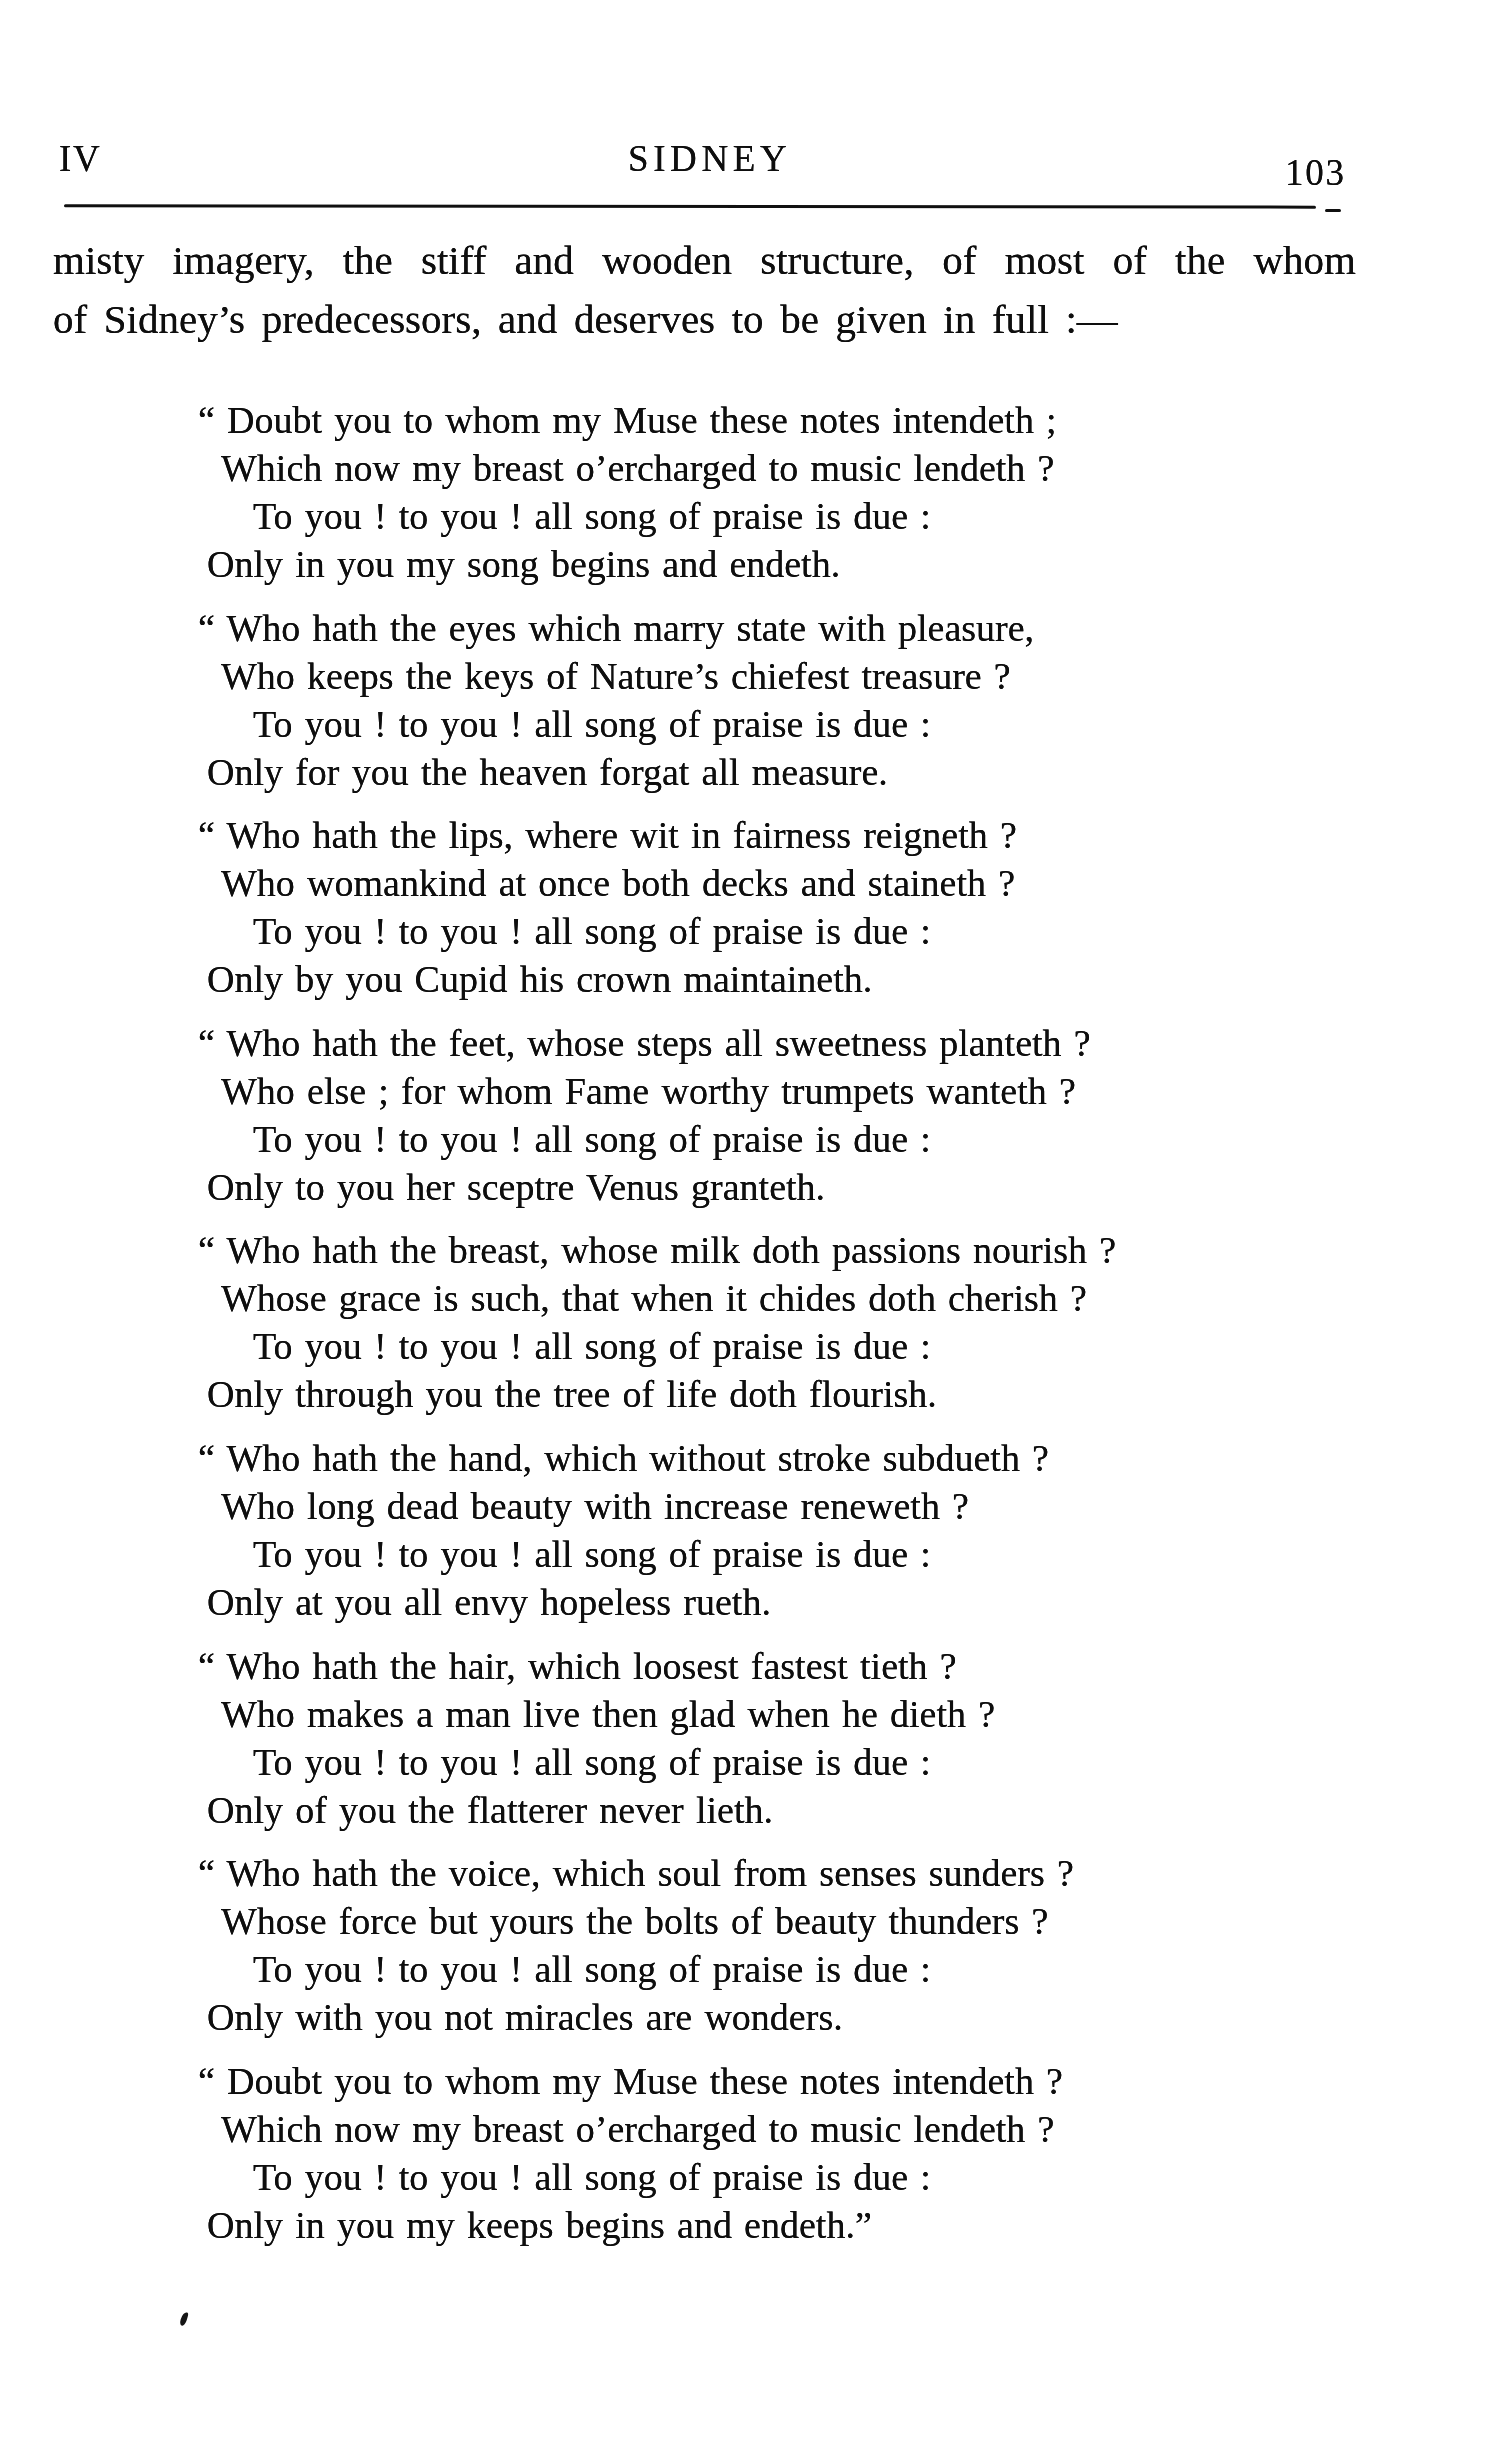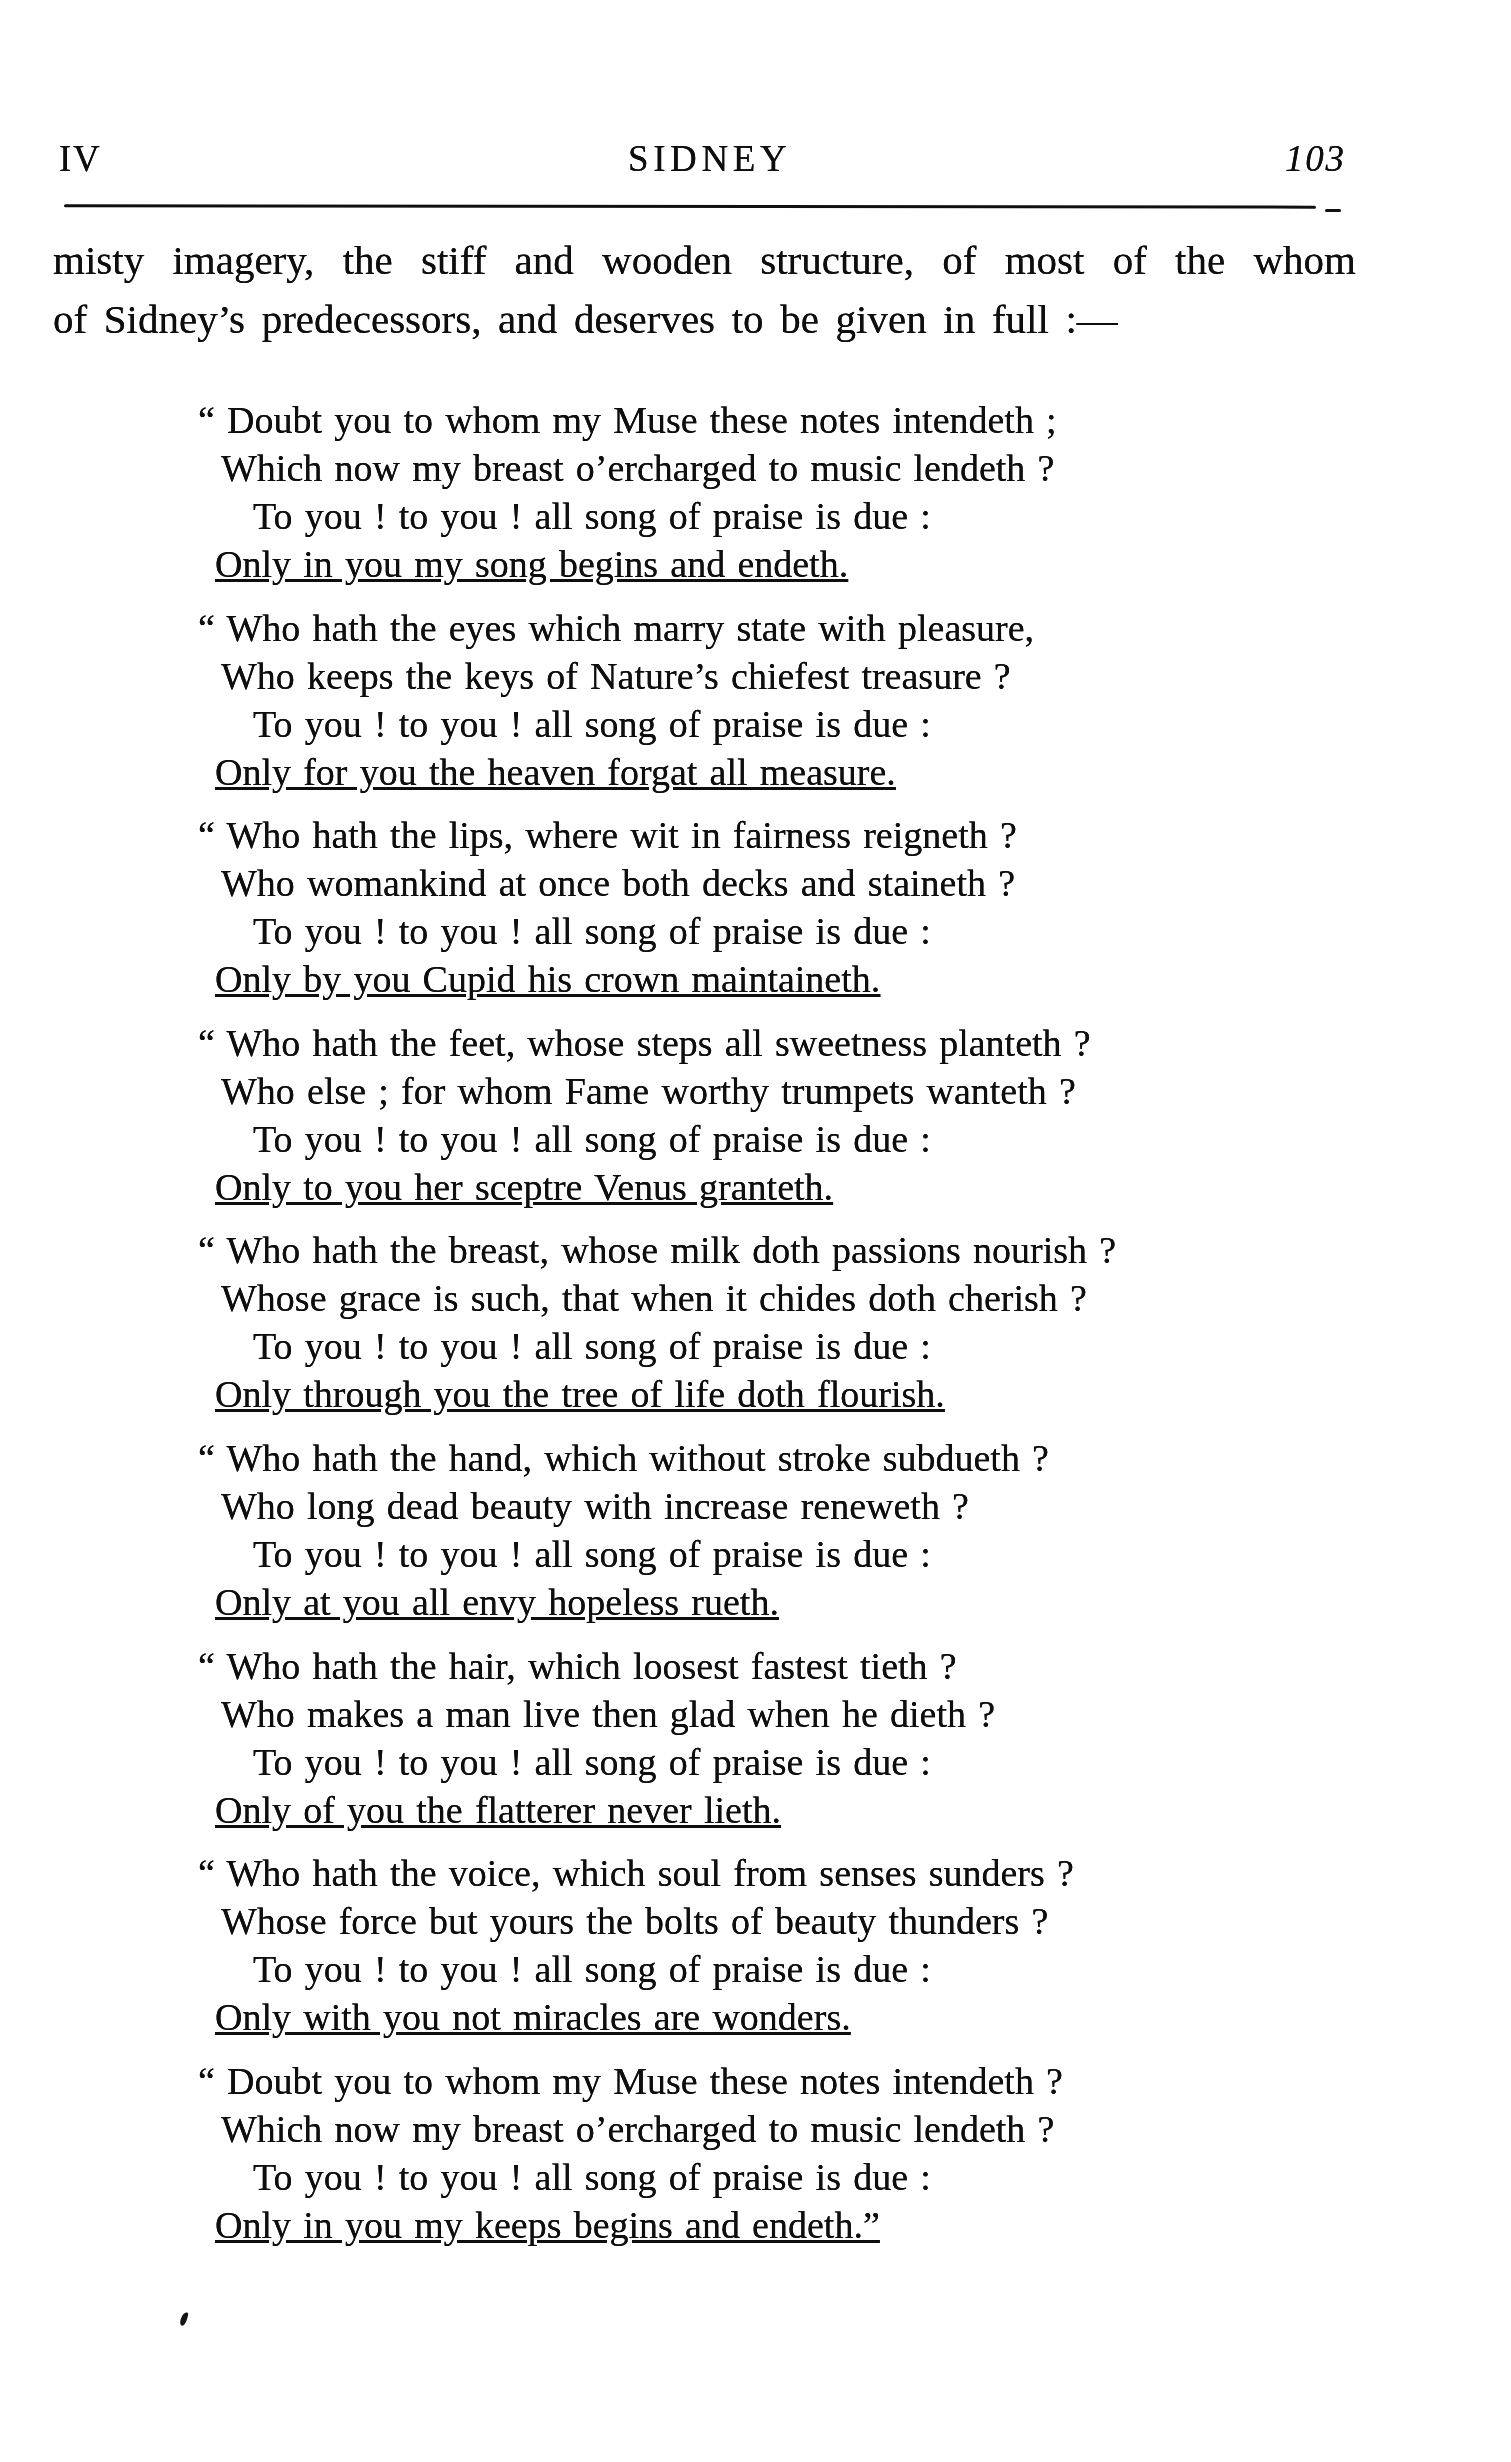--- a/index.html
+++ b/index.html
@@ -11,42 +11,42 @@
     position:relative;
     overflow:hidden;
   }
   .page{position:absolute;inset:0;padding-left:24px;}
 
   
   .hdr{position:absolute;font-size:37px;letter-spacing:1.8px;white-space:nowrap;
        text-shadow:0 0 0.5px currentColor;}
   .hdr-left{left:59px;top:137px;}
   .hdr-center{left:628px;top:137px;letter-spacing:4.6px;text-align:center;}
-  .hdr-right{left:1285px;top:137px;font-style:italic;}
+  .hdr-right{left:1285px;top:151px;}
 
   .rule{position:absolute;left:64px;top:205px;width:1252px;height:2.7px;
         background:#101010;border-radius:1.8px;transform:rotate(0.06deg);}
   .rule-dash{position:absolute;left:1325px;top:209px;width:15.6px;height:2.7px;
         background:#101010;border-radius:1.8px;}
 
   
   .intro{position:absolute;left:53px;top:231px;width:1303px;
          font-size:41px;line-height:59px;word-spacing:6.4px;white-space:nowrap;
          text-shadow:0 0 0.5px currentColor;}
   .intro .j{white-space:normal;text-align:justify;text-align-last:justify;}
 
   
   .poem{position:absolute;left:183px;top:396px;
         font-size:38px;line-height:48px;word-spacing:2.7px;white-space:nowrap;
         text-shadow:0 0 0.5px currentColor;}
   .stanza{margin:0 0 15.6px 0;}
   .pl1{margin-left:15px;}
   .pl2{margin-left:38px;}
   .pl3{margin-left:70px;}
-  .pl4{margin-left:32px;text-decoration:underline;}
+  .pl4{margin-left:24px;}
 
   .ink-speck{position:absolute;left:181px;top:2312px;width:6.4px;height:13.7px;
         background:#151515;border-radius:70% 30% 55% 45%;transform:rotate(16deg);}
 </style>
 </head>
 <body style="background: rgb(255, 255, 255); color: rgb(14, 14, 14);">
 
 <div class="page">
 
   <span class="hdr hdr-left">IV</span>

